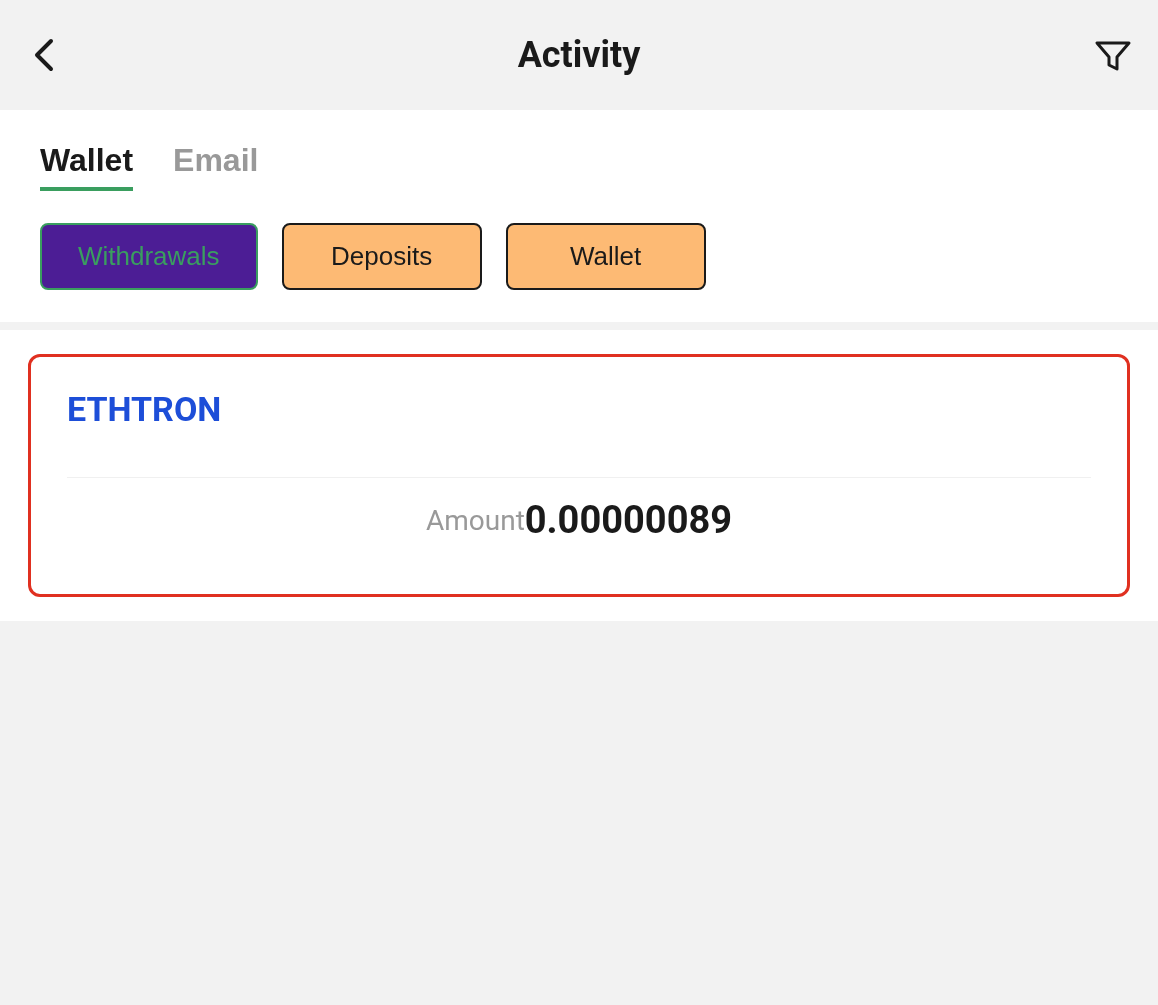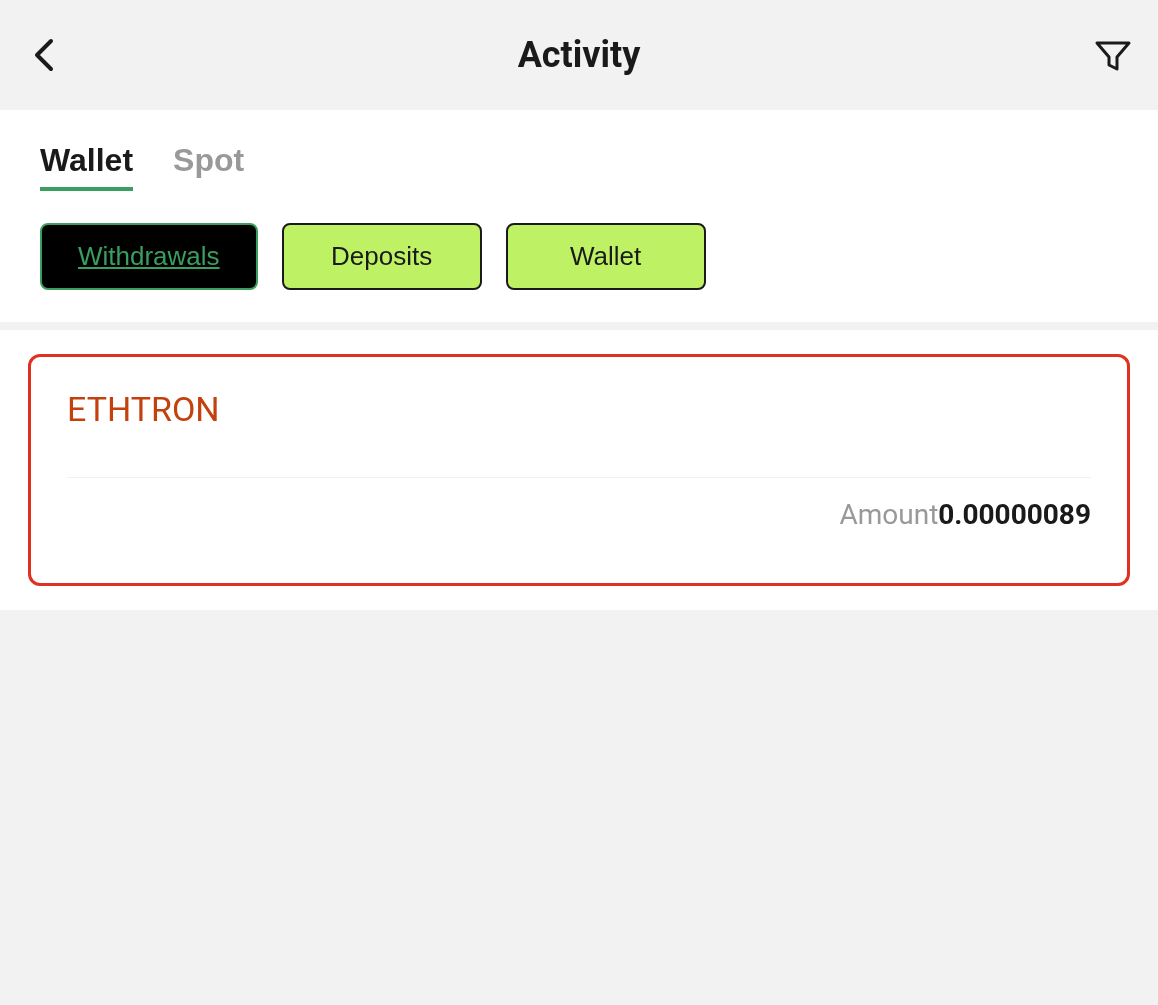--- a/index.html
+++ b/index.html
@@ -84,75 +84,74 @@
     .filter-section {
       background: #ffffff;
       padding: 32px 40px;
       display: flex;
       gap: 24px;
       flex-wrap: wrap;
     }
 
     .filter-btn {
       border: 2px solid #1a1a1a;
-      background: #bef264;
+      background: #fdba74;
       border-radius: 8px;
       font-size: 26px;
       font-weight: 500;
       color: #1a1a1a;
       padding: 16px 36px;
       cursor: pointer;
       min-width: 200px;
       text-align: center;
     }
 
     .filter-btn.active {
       border-color: #3a9e5f;
       color: #3a9e5f;
-      background: #000000;
-      text-decoration: underline;
+      background: #4c1d95;
     }
 
     
     .card-section {
       background: #ffffff;
       padding: 24px 28px;
       margin-top: 8px;
     }
 
     .transaction-card {
       border: 3px solid #e03020;
       border-radius: 12px;
       padding: 32px 36px;
       background: #ffffff;
     }
 
     .card-title {
       font-size: 34px;
-      font-weight: 400;
-      color: #c2410c;
+      font-weight: 700;
+      color: #1d4ed8;
       margin-bottom: 48px;
     }
 
     .card-row {
       display: flex;
-      justify-content: flex-end;
+      justify-content: center;
       align-items: center;
       padding: 20px 0;
       border-top: 1px solid #f0f0f0;
     }
 
     .card-label {
       font-size: 28px;
       color: #999999;
       font-weight: 400;
     }
 
     .card-value {
-      font-size: 28px;
+      font-size: 38px;
       font-weight: 700;
       color: #1a1a1a;
     }
 
     
     .back-arrow svg,
     .filter-icon svg {
       width: 44px;
       height: 44px;
     }
@@ -170,21 +169,21 @@
   <button class="header-filter-btn filter-icon">
     <svg viewBox="0 0 44 44" fill="none" xmlns="http://www.w3.org/2000/svg">
       <path d="M6 10H38L26 24V36L18 32V24L6 10Z" stroke="#1a1a1a" stroke-width="3" stroke-linecap="round" stroke-linejoin="round" fill="none"></path>
     </svg>
   </button>
 </div>
 
 <div class="tabs-section">
   <div class="tabs-row">
     <button class="tab-item active">Wallet</button>
-    <button class="tab-item">Spot</button>
+    <button class="tab-item">Email</button>
   </div>
 </div>
 
 <div class="filter-section">
   <button class="filter-btn active">Withdrawals</button>
   <button class="filter-btn">Deposits</button>
   <button class="filter-btn">Wallet</button>
 </div>
 
 <div class="card-section">

